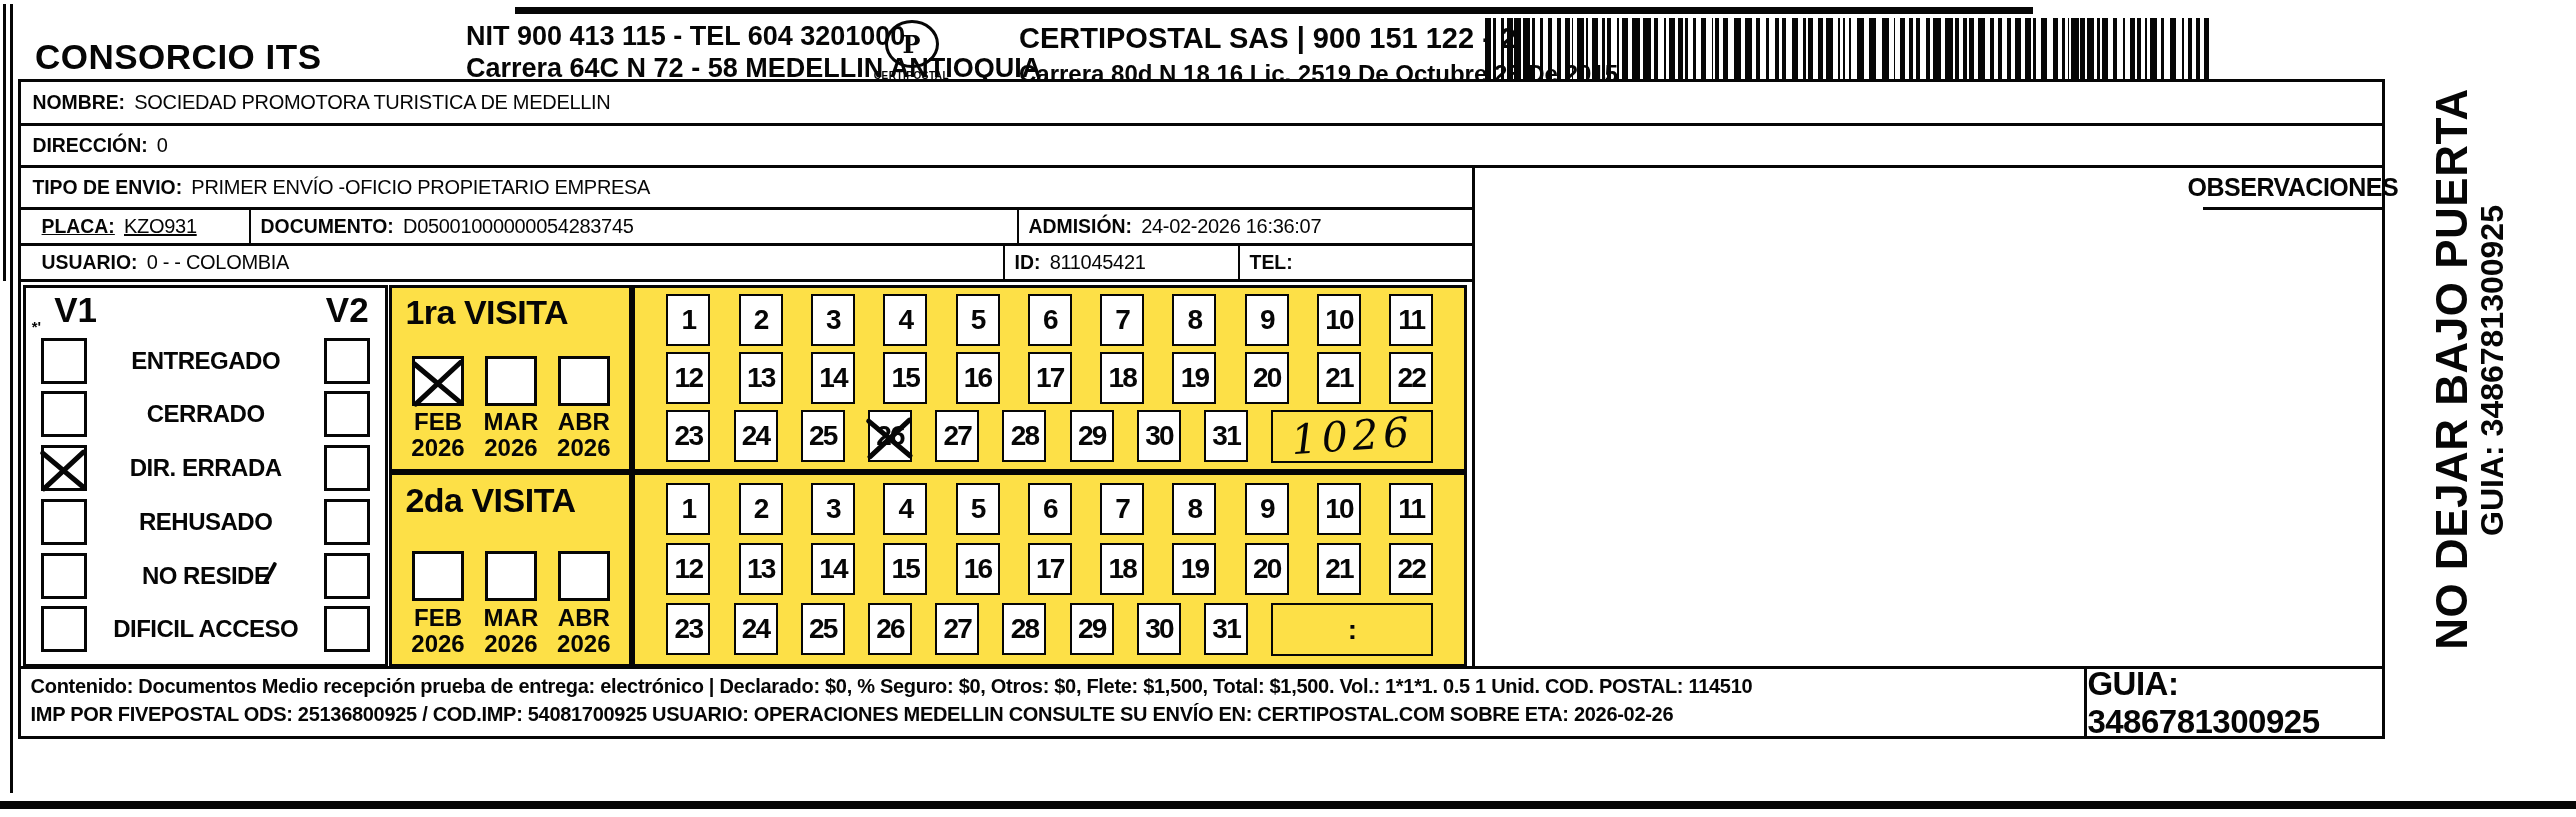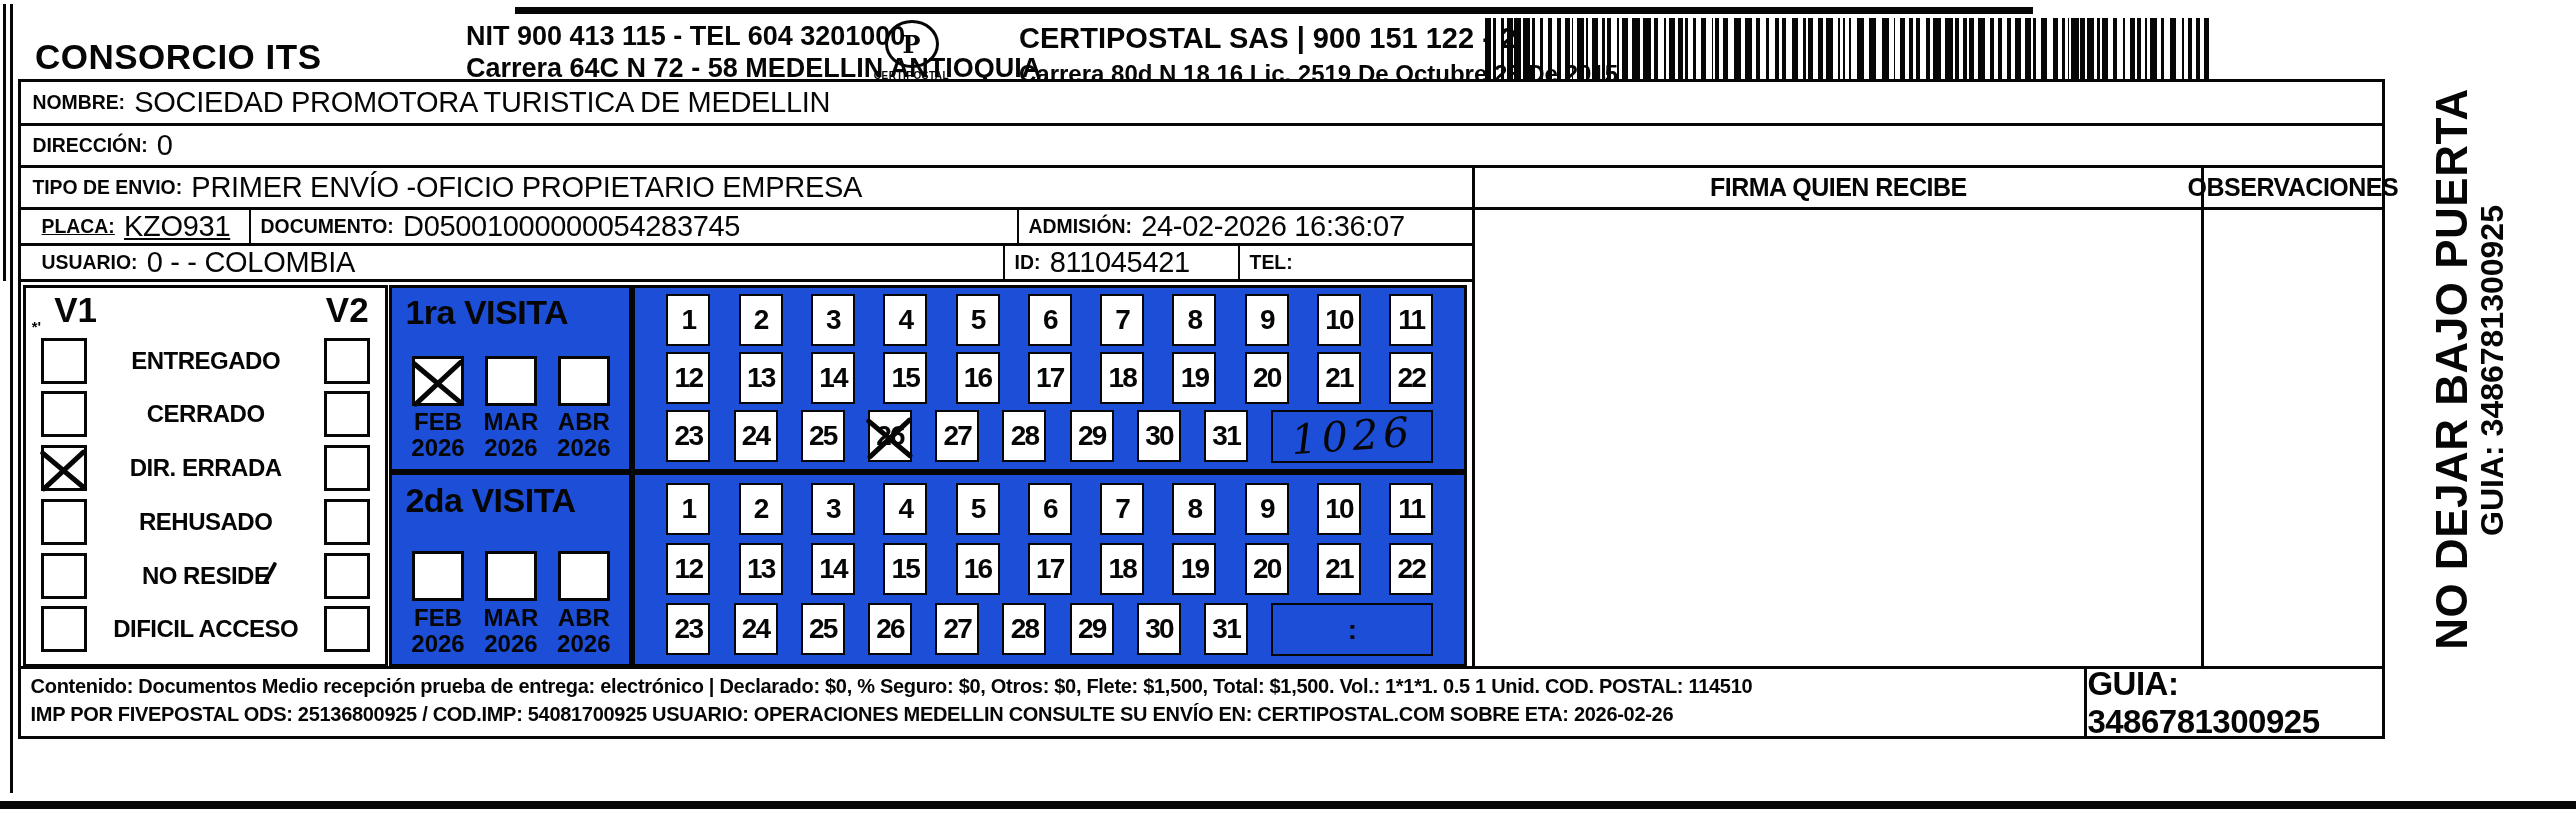--- a/index.html
+++ b/index.html
@@ -30,21 +30,21 @@
   .carrier-name{font-size:29px;font-weight:bold;}
   .carrier-addr{font-size:24px;font-weight:600;margin-top:4.6px;}
   .barcode{left:1485px;top:18.4px;width:733px;height:66px;display:flex;align-items:stretch;}
   .barcode .bar{background:#060606;height:100%;}
 
   
   .form{left:18.4px;top:79px;width:2367px;height:660px;border:3.7px solid #060606;box-sizing:border-box;background:#fff;}
   .form .row{position:absolute;left:0;width:100%;box-sizing:border-box;border-bottom:3.7px solid #060606;
     display:flex;align-items:center;padding-left:11px;white-space:nowrap;overflow:visible;}
   .flabel{font-size:19.4px;font-weight:bold;margin-right:9.2px;}
-  .fvalue{font-size:29px;font-weight:500;letter-spacing:-0.3px;}
+  .fvalue{font-size:20px;font-weight:500;letter-spacing:-0.3px;}
   .row-nombre{top:0;height:44px;}
   .row-direccion{top:44px;height:42px;}
 
   .sec-left{position:absolute;left:0;top:86px;width:1454px;height:498px;border-right:3.7px solid #060606;box-sizing:border-box;}
   .row-tipo{top:0;height:42px;}
   .row-placa{top:42px;height:36px;padding-left:0;}
   .row-ciudad{top:77px;height:37px;padding-left:0;}
   .cell{height:100%;display:flex;align-items:center;padding-left:9.2px;box-sizing:border-box;white-space:nowrap;}
   .cbr{border-right:2.8px solid #060606;}
   .c-placa{width:219px;text-decoration:underline;}
@@ -58,21 +58,21 @@
   .panel-status{position:absolute;left:1.8px;top:2.8px;width:365px;height:382px;border:3.7px solid #060606;box-sizing:border-box;}
   .v-head{position:absolute;top:1.8px;font-size:35px;font-weight:bold;}
   .v1-head{left:28px;} .v2-head{right:16.6px;}
   .status-rows{position:absolute;left:0;top:42px;right:0;bottom:3.7px;display:flex;flex-direction:column;justify-content:space-evenly;}
   .status-row{display:flex;align-items:center;padding:0 14.8px;}
   .statuslabel{flex:1;text-align:center;font-size:24px;font-weight:bold;letter-spacing:-0.5px;}
   .cb{width:46px;height:46px;border:3.7px solid #060606;box-sizing:border-box;position:relative;background:#fff;}
   .speck{position:absolute;left:5.5px;top:31px;font-size:14.8px;font-weight:bold;}
   .hand-stroke{position:absolute;left:242px;top:273px;width:3.7px;height:24px;background:#060606;transform:rotate(28deg);border-radius:1.8px;}
 
-  .visitbox{position:absolute;border:3.7px solid #060606;box-sizing:border-box;background:#1d4ed8;}
+  .visitbox{position:absolute;border:3.7px solid #060606;box-sizing:border-box;background:#fde047;}
   .month-box-1{left:368px;top:2.8px;width:243px;height:187px;}
   .month-box-2{left:368px;top:190px;width:243px;height:195px;}
   .day-box-1{left:611px;top:2.8px;width:835px;height:187px;}
   .day-box-2{left:611px;top:190px;width:835px;height:195px;}
   .visit-title{position:absolute;left:13px;top:5.5px;font-size:34px;font-weight:bold;letter-spacing:-0.5px;white-space:nowrap;}
   .month-row{position:absolute;left:0;right:0;bottom:7.4px;display:flex;justify-content:space-evenly;}
   .month-item{text-align:center;}
   .month-item .cb{width:52px;height:50px;margin:0 auto 3.7px;}
   .month-label,.month-year{font-size:24px;font-weight:bold;line-height:26px;}
   .day-rows{display:flex;flex-direction:column;justify-content:space-evenly;height:100%;padding:0 31px;box-sizing:border-box;}
@@ -435,23 +435,20 @@
               <div class="daycell">31</div>
               <div class="timecell">
                 <span class="time-print">:</span>
               </div>
             </div>
           </div>
       </div>
     </div>
   </div>
 
-  <div class="sec-firma">
-    <div class="col-header">FIRMA QUIEN RECIBE</div>
-  </div>
   <div class="sec-obs">
     <div class="col-header">OBSERVACIONES</div>
   </div>
 
   <div class="row-contenido">
     <div class="cont-line1">Contenido: Documentos Medio recepción prueba de entrega: electrónico | Declarado: $0, % Seguro: $0, Otros: $0, Flete: $1,500, Total: $1,500. Vol.: 1*1*1. 0.5  1 Unid. COD. POSTAL: 114510</div>
     <div class="cont-line2">IMP POR FIVEPOSTAL ODS: 25136800925 / COD.IMP: 54081700925 USUARIO: OPERACIONES MEDELLIN CONSULTE SU ENVÍO EN: CERTIPOSTAL.COM SOBRE ETA: 2026-02-26</div>
   </div>
   <div class="guia-box">GUIA: 3486781300925</div>
 </div>

